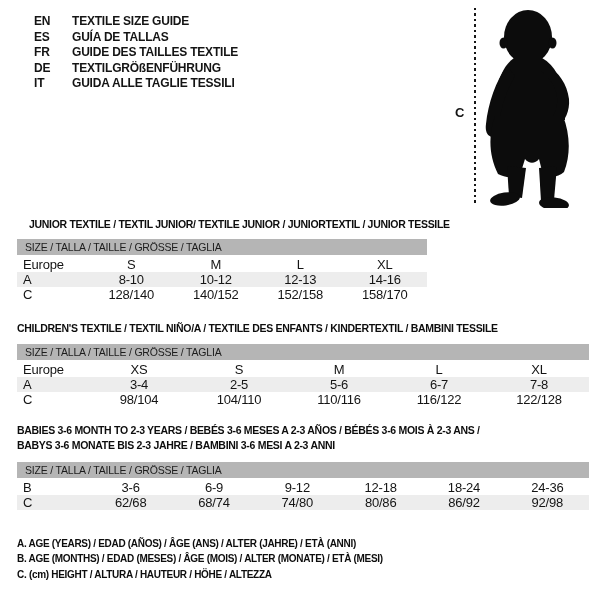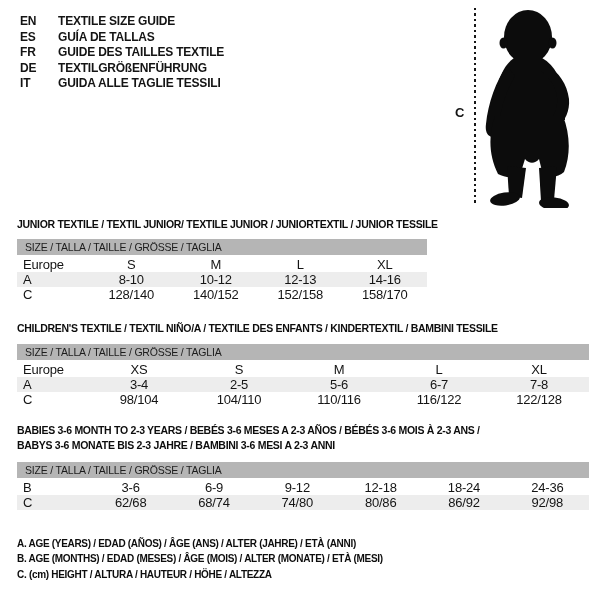--- a/index.html
+++ b/index.html
@@ -7,21 +7,21 @@
   body {
     font-family: "Liberation Sans", sans-serif;
     color: #141414;
     position: relative;
     overflow: hidden;
   }
   .canvas { position: absolute; inset: 0; width: 600px; height: 600px; background: #fff; }
 
   
   .lang-list { position: absolute; left: 20px; top: 14px; }
-  .lang-row { display: flex; height: 15.6px; line-height: 15.6px; }
+  .lang-row { display: flex; height: 15.6px; line-height: 15.6px; margin-left: 14px; }
   .lang-code {
     width: 38px; flex: 0 0 38px;
     font-weight: 700; font-size: 12px; letter-spacing: -0.2px;
   }
   .lang-label { font-weight: 700; font-size: 12px; letter-spacing: -0.2px; white-space: nowrap; }
 
   
   .guide-line {
     position: absolute; left: 474px; top: 8px; width: 2px; height: 198px;
     background: repeating-linear-gradient(to bottom, #161616 0 2.5px, transparent 2.5px 5.5px);
@@ -104,21 +104,21 @@
       <path d="M26,58 C15,72 7,96 5,116 C4,123 6,128 11,129 C16,129 18,123 18,116 C20,99 26,81 34,68 Z"></path>
       <path d="M66,58 C78,64 86,76 88,91 C89,103 84,113 77,118 C73,120 69,116 70,111 C75,104 78,95 75,84 C72,74 65,66 58,62 Z"></path>
       <path d="M14,108 C7,128 8,148 17,166 C24,170 33,170 39,167 L44,151 C48,156 54,156 58,151 L62,167 C69,170 78,169 83,164 C90,146 89,126 82,108 Z"></path>
       <path d="M26,158 L45,160 L41,190 L28,188 Z"></path>
       <ellipse cx="24" cy="191" rx="15" ry="6.5" transform="rotate(-8 24 191)"></ellipse>
       <path d="M58,160 L76,158 L73,192 L60,193 Z"></path>
       <ellipse cx="73" cy="196" rx="15" ry="6.5" transform="rotate(6 73 196)"></ellipse>
     </g>
   </svg>
 
-  <div class="section-title" style="top:217px;">
+  <div class="section-title" style="top:217px;margin-left:12px;">
     <div class="title-line">JUNIOR TEXTILE / TEXTIL JUNIOR/ TEXTILE JUNIOR / JUNIORTEXTIL / JUNIOR TESSILE</div>
   </div>
   <div class="size-table cols-4" style="top:239px; width:410px;">
     <div class="size-header">SIZE / TALLA / TAILLE / GRÖSSE / TAGLIA</div>
     <div class="t-body">
       <div class="t-row">
         <span class="t-label">Europe</span>
         <span class="t-cell">S</span>
         <span class="t-cell">M</span>
         <span class="t-cell">L</span>

